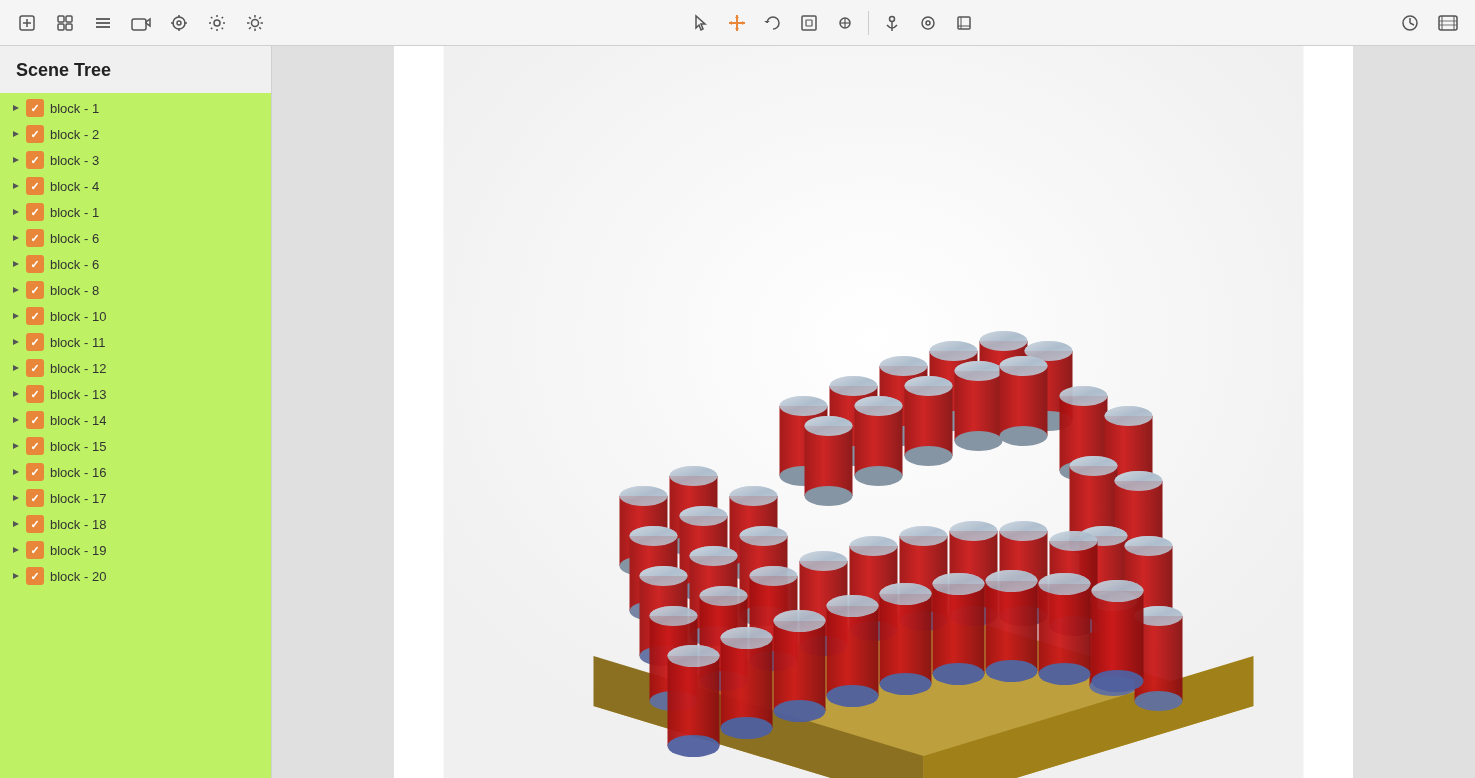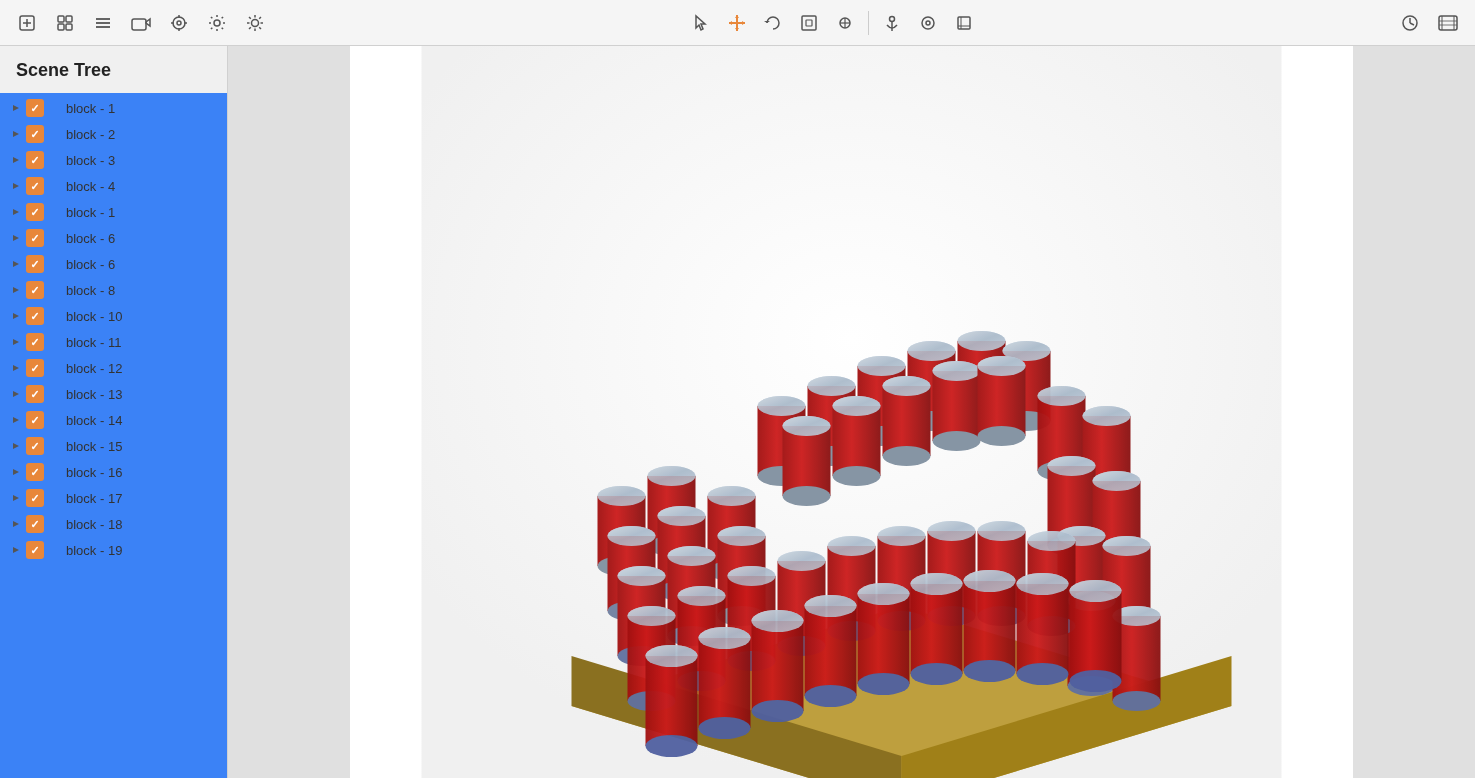--- a/index.html
+++ b/index.html
@@ -65,22 +65,22 @@
 
     
     .main-layout {
       flex: 1;
       display: flex;
       overflow: hidden;
     }
 
     
     .sidebar {
-      width: 228px;
-      background: #3b82f6;
+      width: 272px;
+      background: #bef264;
       border-right: 1px solid #d0d0d0;
       display: flex;
       flex-direction: column;
       overflow: hidden;
     }
     .sidebar-title {
       padding: 14px 16px 12px;
       font-size: 18px;
       font-weight: 600;
       color: #222;
@@ -120,21 +120,21 @@
     }
     .tree-checkbox::after {
       content: '✓';
       color: white;
       font-size: 11px;
       font-weight: bold;
     }
     .tree-label {
       font-size: 13px;
       color: #333;
-      margin-left: 18px;
+      margin-left: 2px;
     }
 
     
     .right-panel {
       flex: 1;
       display: flex;
     }
     .splitter-left {
       width: 122px;
       background: #e0e0e0;
@@ -459,20 +459,29 @@
           <span class="tree-label">block - 18</span>
         </div>
         <div class="tree-item">
           <span class="tree-arrow">
             <svg width="10" height="10" viewBox="0 0 10 10">
               <polygon points="2,2 8,5 2,8" fill="#555"></polygon>
             </svg>
           </span>
           <span class="tree-checkbox"></span>
           <span class="tree-label">block - 19</span>
+        </div>
+        <div class="tree-item">
+          <span class="tree-arrow">
+            <svg width="10" height="10" viewBox="0 0 10 10">
+              <polygon points="2,2 8,5 2,8" fill="#555"></polygon>
+            </svg>
+          </span>
+          <span class="tree-checkbox"></span>
+          <span class="tree-label">block - 20</span>
         </div>
       </div>
   </div>
 
   <div class="right-panel">
     <div class="splitter-left"></div>
     <div class="viewport">
       
       <svg width="100%" height="100%" viewBox="0 0 860 732" preserveAspectRatio="xMidYMid meet">
         <defs>

